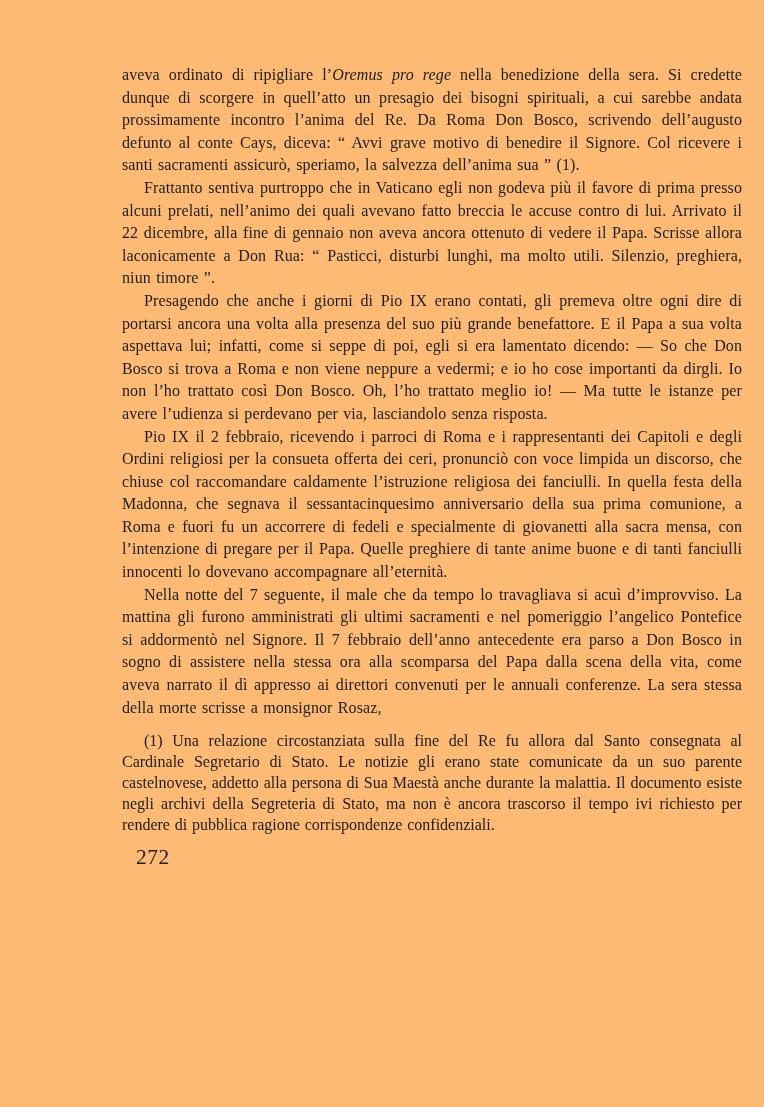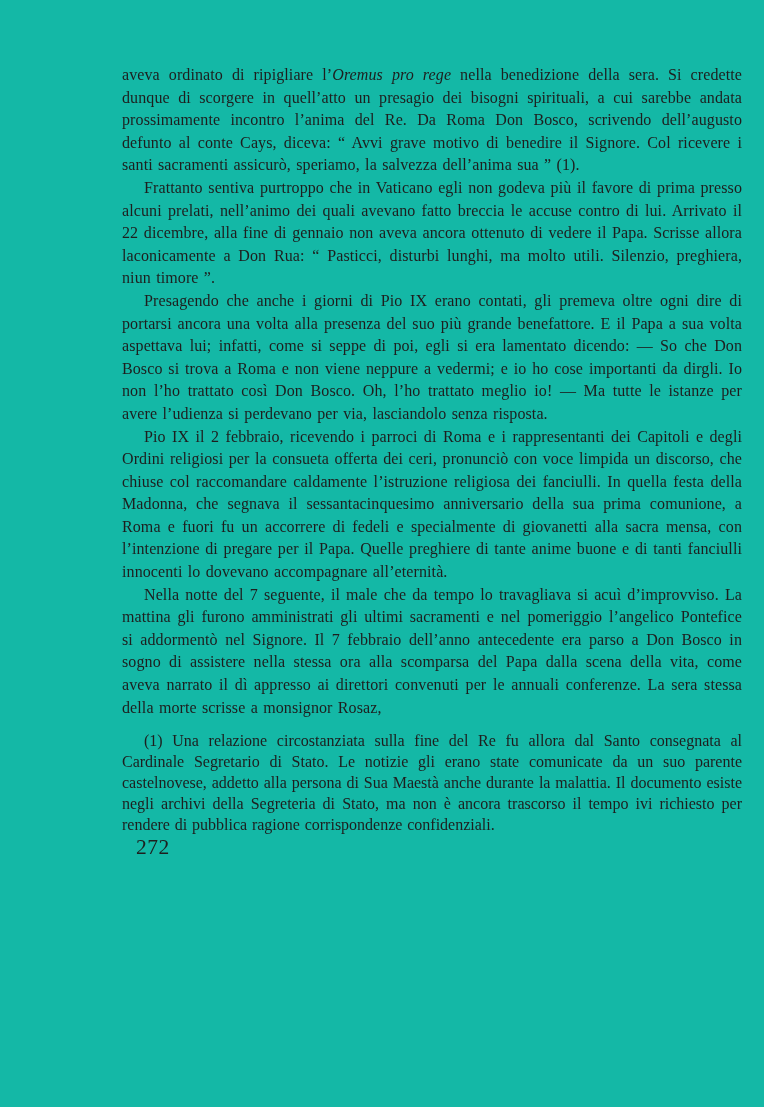--- a/index.html
+++ b/index.html
@@ -13,21 +13,21 @@
     color: #1e1e1e;
     font-family: "Liberation Serif", "DejaVu Serif", serif;
     overflow: hidden;
   }
   .page {
     box-sizing: border-box;
     width: 764px;
     height: 1107px;
     padding: 64px 20px 0 122px;
     position: relative;
-    background: #14b8a6;
+    background: #fdba74;
   }
   .body-text {
     width: 620px;
     font-size: 16px;
     line-height: 22.6px;
     text-align: justify;
     word-spacing: 1.2px;
     letter-spacing: 0.1px;
   }
   p.para {
@@ -44,21 +44,21 @@
   .footnote {
     width: 620px;
     margin-top: 11px;
     font-size: 16px;
     line-height: 21px;
     text-align: justify;
     text-indent: 22px;
     word-spacing: 0.8px;
   }
   .page-number {
-    margin-top: 0;
+    margin-top: 10px;
     margin-left: 14px;
     font-size: 21.5px;
     letter-spacing: 0.5px;
   }
 </style>
 </head>
 <body>
 
 <div class="page">
 

